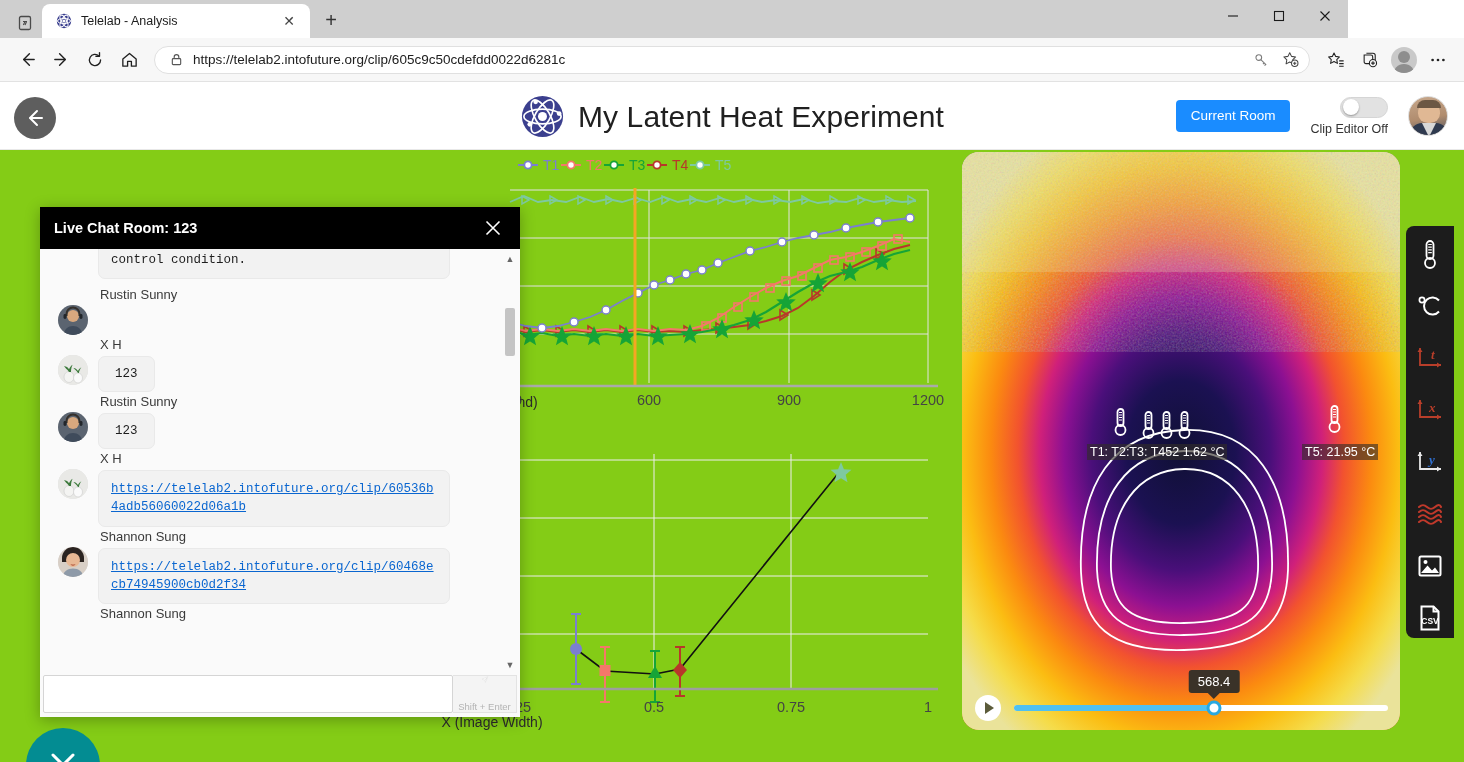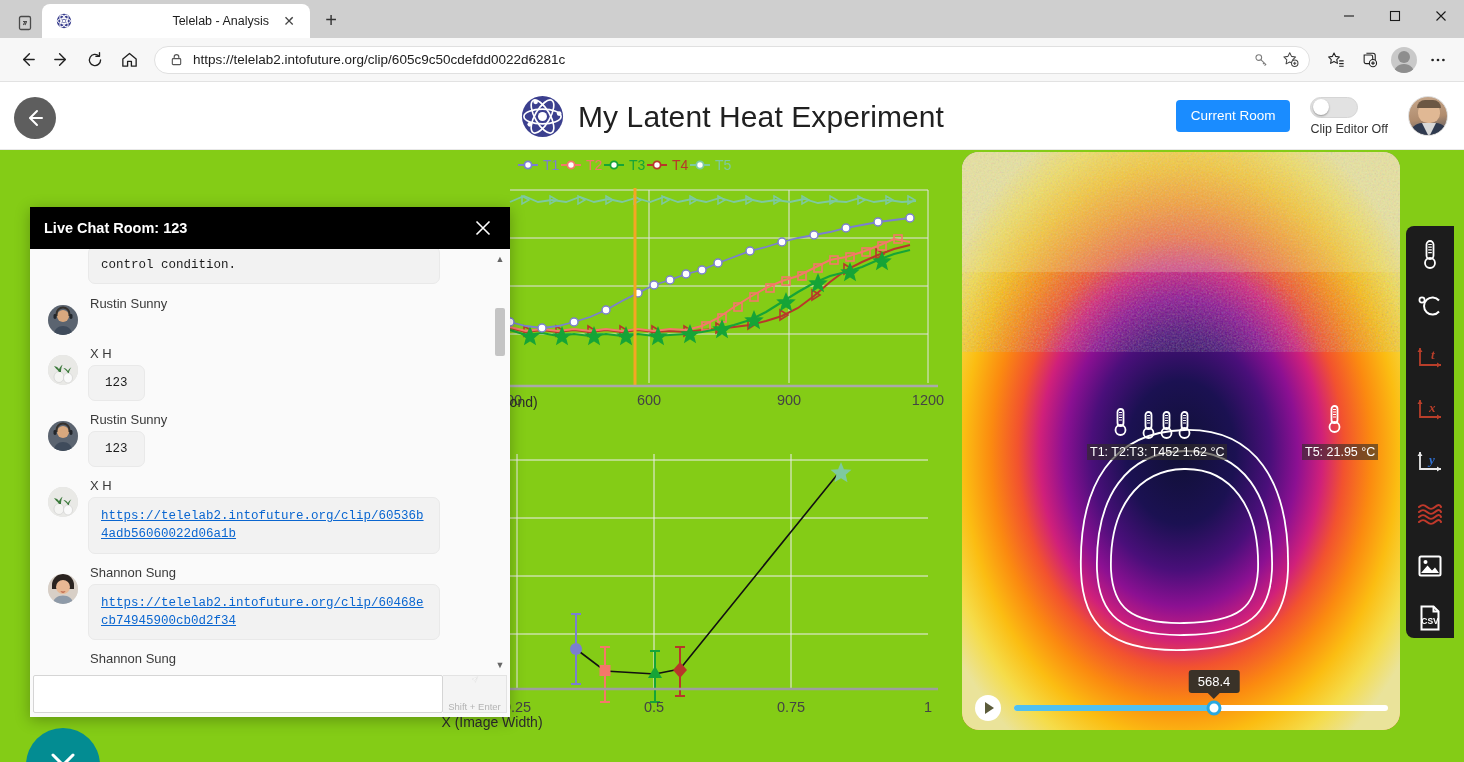--- a/index.html
+++ b/index.html
@@ -6,23 +6,23 @@
   html,body { width:1464px; height:762px; overflow:hidden; }
   body {
     font-family: "Liberation Sans", sans-serif;
     background:#ffffff;
     -webkit-font-smoothing: antialiased;
   }
   .app { position:relative; width:1464px; height:762px; background:#fff; }
 
   
   .titlebar {
-    position:absolute; left:0; top:0; width:1464px; height:38px;
+    position:absolute; left:0; top:0; width:1348px; height:38px;
     background:#cfcfcf;
-    display:flex; align-items:flex-end;text-align:right;
+    display:flex; align-items:flex-end;
   }
   .tab-strip { display:flex; align-items:flex-end; height:38px; padding-left:8px; }
   .sys-tab {
     width:34px; height:30px; display:flex; align-items:center; justify-content:center;
     margin-bottom:0;
   }
   .sys-tab svg { opacity:.85; }
   .tab {
     display:flex; align-items:center; gap:9px;
     background:#fff; height:34px; width:268px;
@@ -94,21 +94,21 @@
     display:flex; align-items:center; gap:13px; top:11px;
   }
   .logo-atom { width:45px; height:45px; }
   .app-title { font-size:30px; color:#202020; font-weight:400; letter-spacing:.1px; }
   .appbar-right { position:absolute; right:16px; top:13px; display:flex; align-items:center; gap:20px; }
   .btn-room {
     background:#1a8cff; color:#fff; font-size:13.5px;
     padding:9px 15px; border-radius:4px; border:none;
     font-family:inherit; line-height:1;margin-left:42px;
   }
-  .toggle-wrap { display:flex; flex-direction:column; align-items:flex-start; gap:4px; }
+  .toggle-wrap { display:flex; flex-direction:column; align-items:flex-end; gap:4px; }
   .toggle {
     width:48px; height:21px; border-radius:11px; background:#e2e2e2;
     position:relative; border:1px solid #d5d5d5;
   }
   .toggle .knob {
     position:absolute; left:2px; top:1.5px; width:16px; height:16px;
     border-radius:50%; background:#fff; box-shadow:0 1px 2px rgba(0,0,0,.35);
   }
   .toggle-label { font-size:12.5px; color:#333; }
   .avatar-user {
@@ -174,21 +174,21 @@
     display:flex; flex-direction:column; align-items:center;
     padding-top:8px; gap:12px;
   }
   .vt-item {
     width:40px; height:40px; display:flex; align-items:center; justify-content:center;
     color:#fff;
   }
 
   
   .chat {
-    position:absolute; left:30px; top:57px; width:480px; height:510px;
+    position:absolute; left:40px; top:57px; width:480px; height:510px;
     background:#fafafa; box-shadow:0 3px 14px rgba(0,0,0,.28); z-index:20;
     display:flex; flex-direction:column;
   }
   .chat-head {
     height:42px; background:#000; color:#fff;
     display:flex; align-items:center; justify-content:space-between;
     padding:0 14px; flex:0 0 42px;
   }
   .chat-title { font-size:14.5px; font-weight:bold; }
   .chat-close { width:26px; height:26px; display:flex; align-items:center; justify-content:center; }
@@ -196,21 +196,21 @@
     flex:1; position:relative; overflow:hidden; background:#fafafa;
     padding:6px 0 0 0;
   }
   .msg-list { padding:0 22px 0 18px; }
   .msg { display:flex; align-items:flex-start; gap:10px; margin-bottom:2px; position:relative; }
   .msg-av {
     width:30px; height:30px; border-radius:50%; flex:0 0 30px; overflow:hidden;
     margin-top:18px; background:#ddd; position:relative;
   }
   .msg-col { flex:1; min-width:0; }
-  .msg-name { font-size:13px; color:#3a3a3a; margin:9px 0 4px 2px; }
+  .msg-name { font-size:13px; color:#3a3a3a; margin:0 0 4px 2px; }
   .bubble {
     display:inline-block; max-width:100%;
     background:#f2f2f2; border:1px solid #e9e9e9; border-radius:7px;
     padding:9px 12px;
     font-family:"Liberation Mono", monospace; font-size:12.5px; color:#1d1d1d;
     line-height:1.45; word-break:break-all;
   }
   .bubble.short { padding:8px 16px; }
   .bubble a { color:#0a66d0; text-decoration:underline; word-break:break-all; }
   .chat-scroll {

